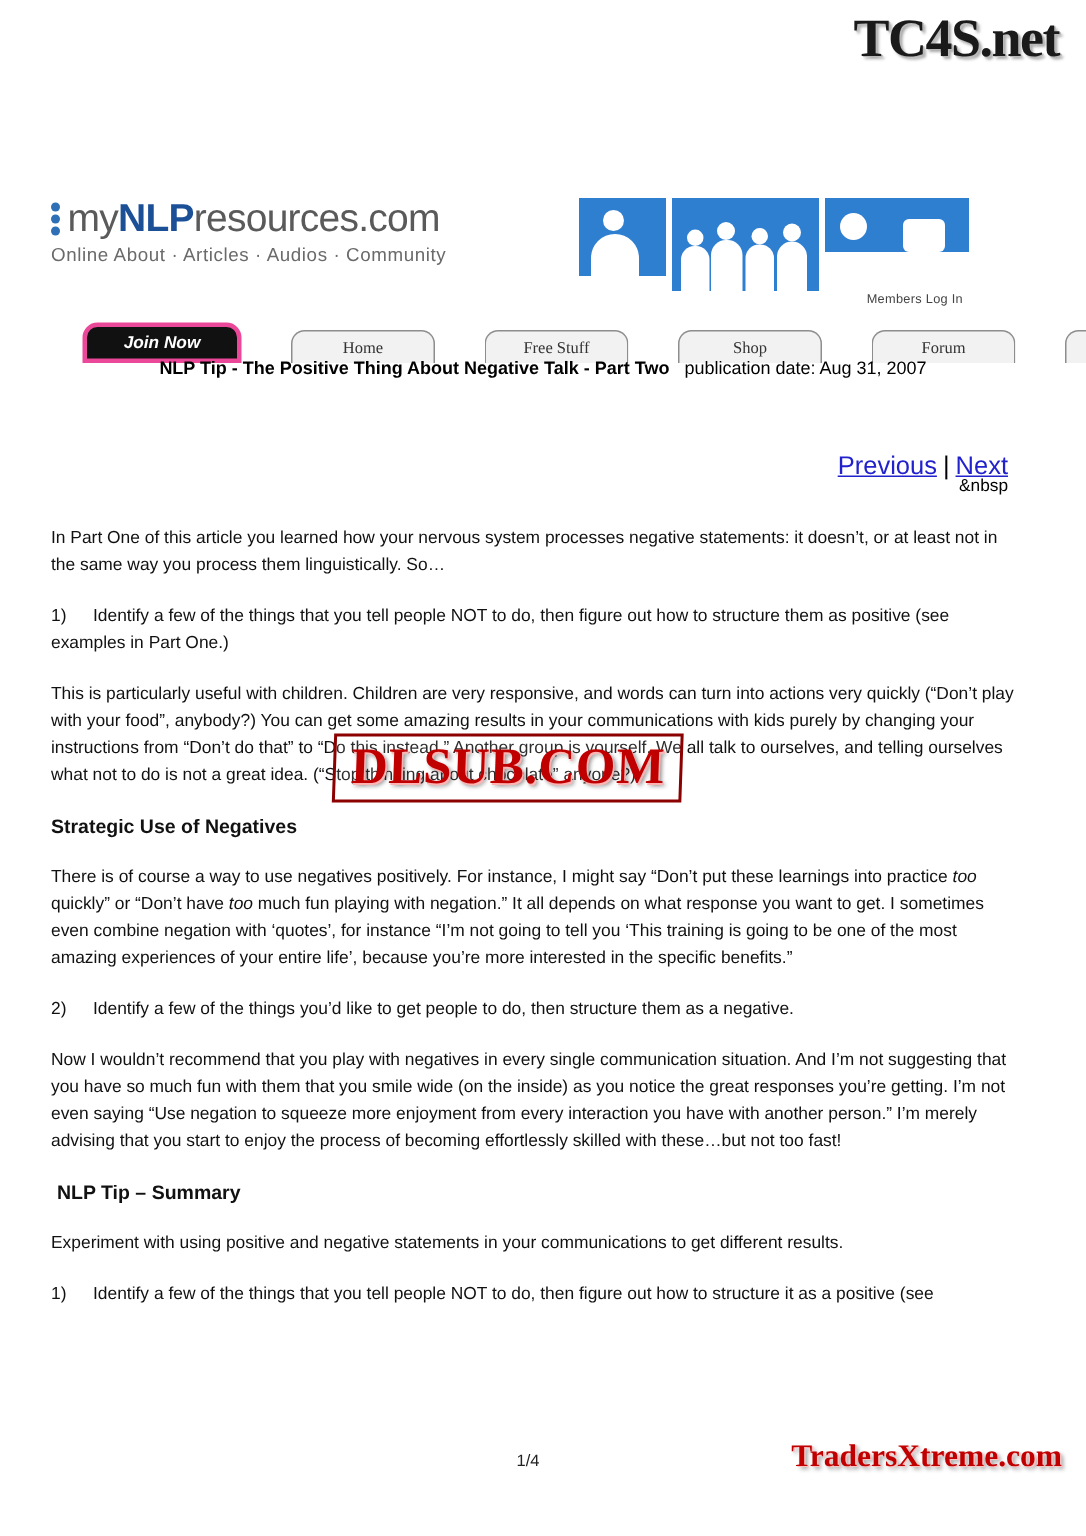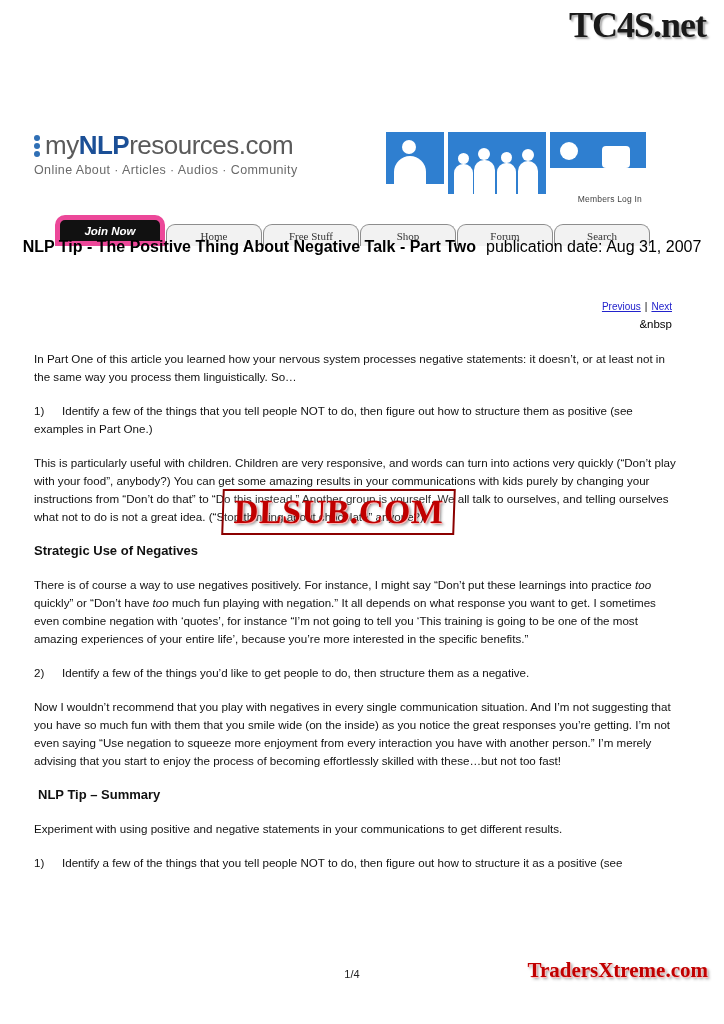--- a/index.html
+++ b/index.html
@@ -133,62 +133,63 @@
     height: 21px;
     background: #111111;
     border-radius: 10px 10px 0 0;
     color: #ffffff;
     font-size: 11.5px;
     font-weight: bold;
     font-style: italic;
     display: flex;
     align-items: center;
     justify-content: center;
-    border: 5px solid #ec4899;
+    border: 3px solid #ec4899;
   }
   .nav-tab {
     width: 94px;
     height: 21px;
     background: #f2f2f2;
     border: 1px solid #8d8d8d;
     border-bottom: none;
     border-radius: 9px 9px 0 0;
     color: #333333;
     font-size: 11px;
     display: flex;
     align-items: center;
     justify-content: center;
     font-family: "Liberation Serif", serif;
+    margin-left: 32px;
   }
 
   
   .title-row {
     position: absolute;
     left: 0;
     top: 238px;
     width: 724px;
     text-align: center;
-    font-size: 16px;
+    font-size: 12px;
   }
   .title-row .article-title {
     font-weight: bold;
     color: #000;
   }
   .title-row .pubdate {
     font-weight: normal;
     color: #000;
     margin-left: 10px;
   }
 
   
   .prevnext {
     position: absolute;
     right: 52px;
     top: 301px;
-    font-size: 10px;
+    font-size: 17px;
     text-align: center;
   }
   .prevnext a {
     color: #2222cc;
     text-decoration: underline;
     cursor: pointer;
   }
   .prevnext .sep { color: #000; margin: 0 4px; }
   .nbsp-line {
     position: absolute;

